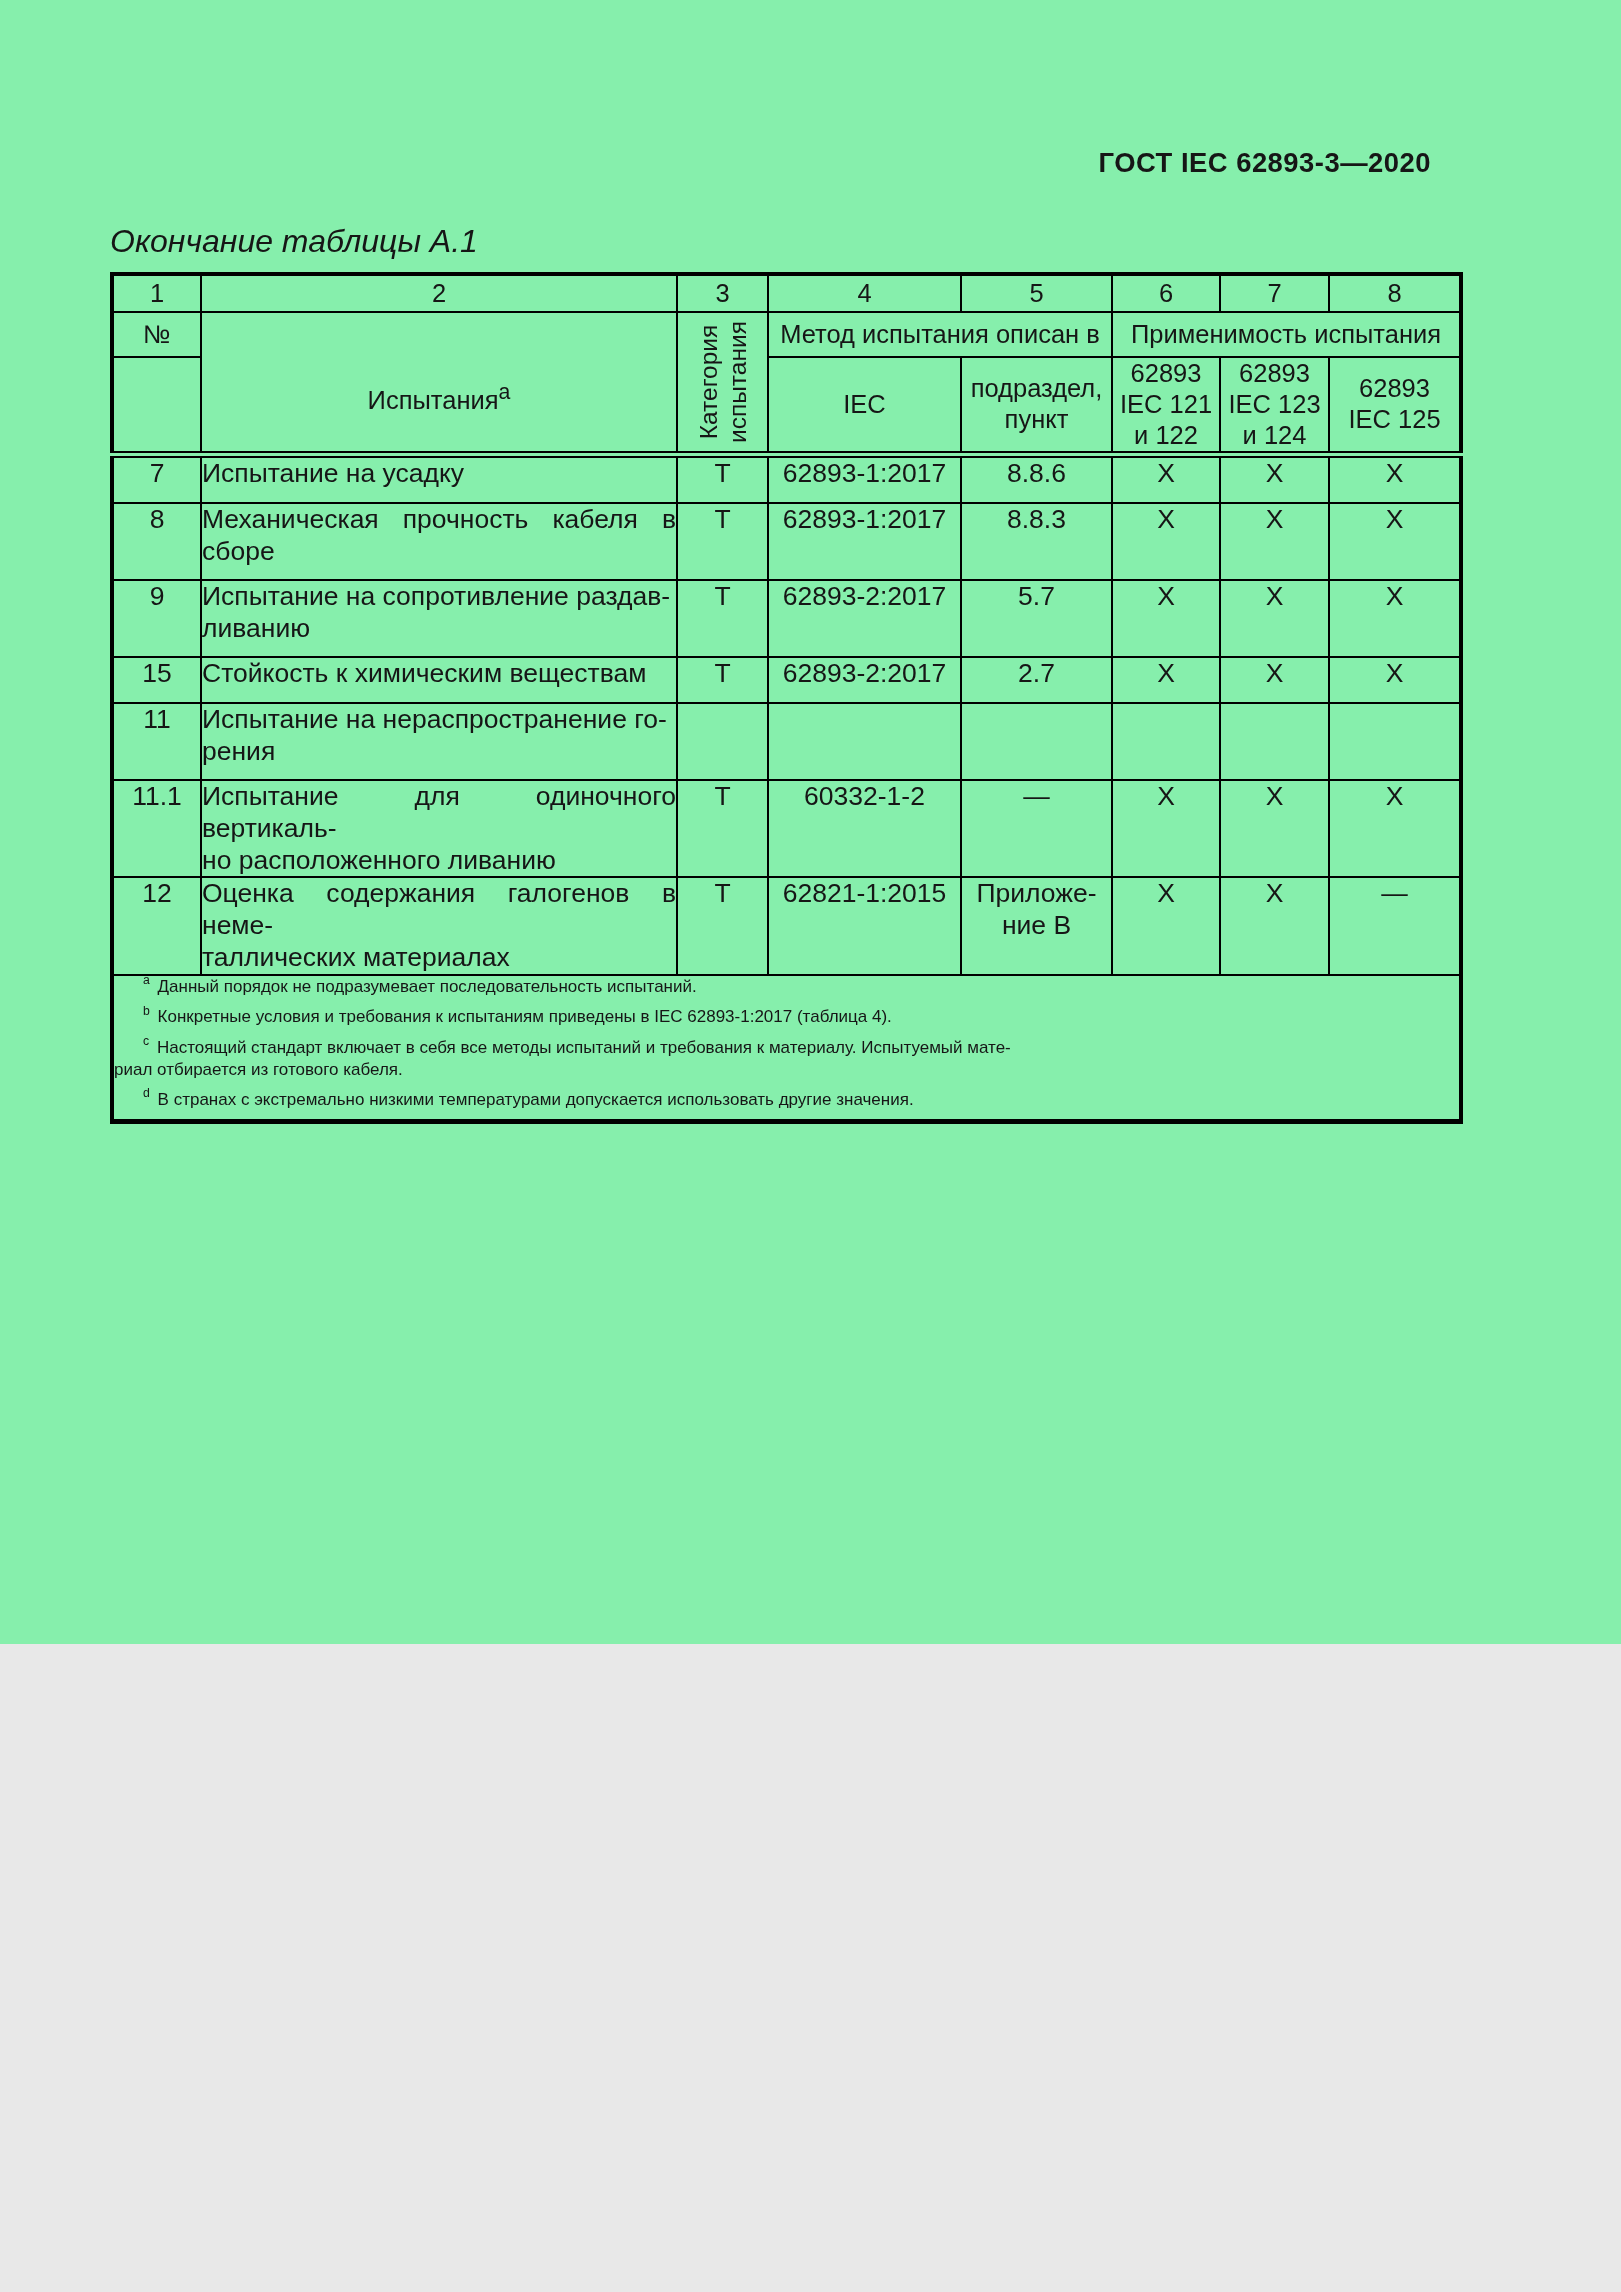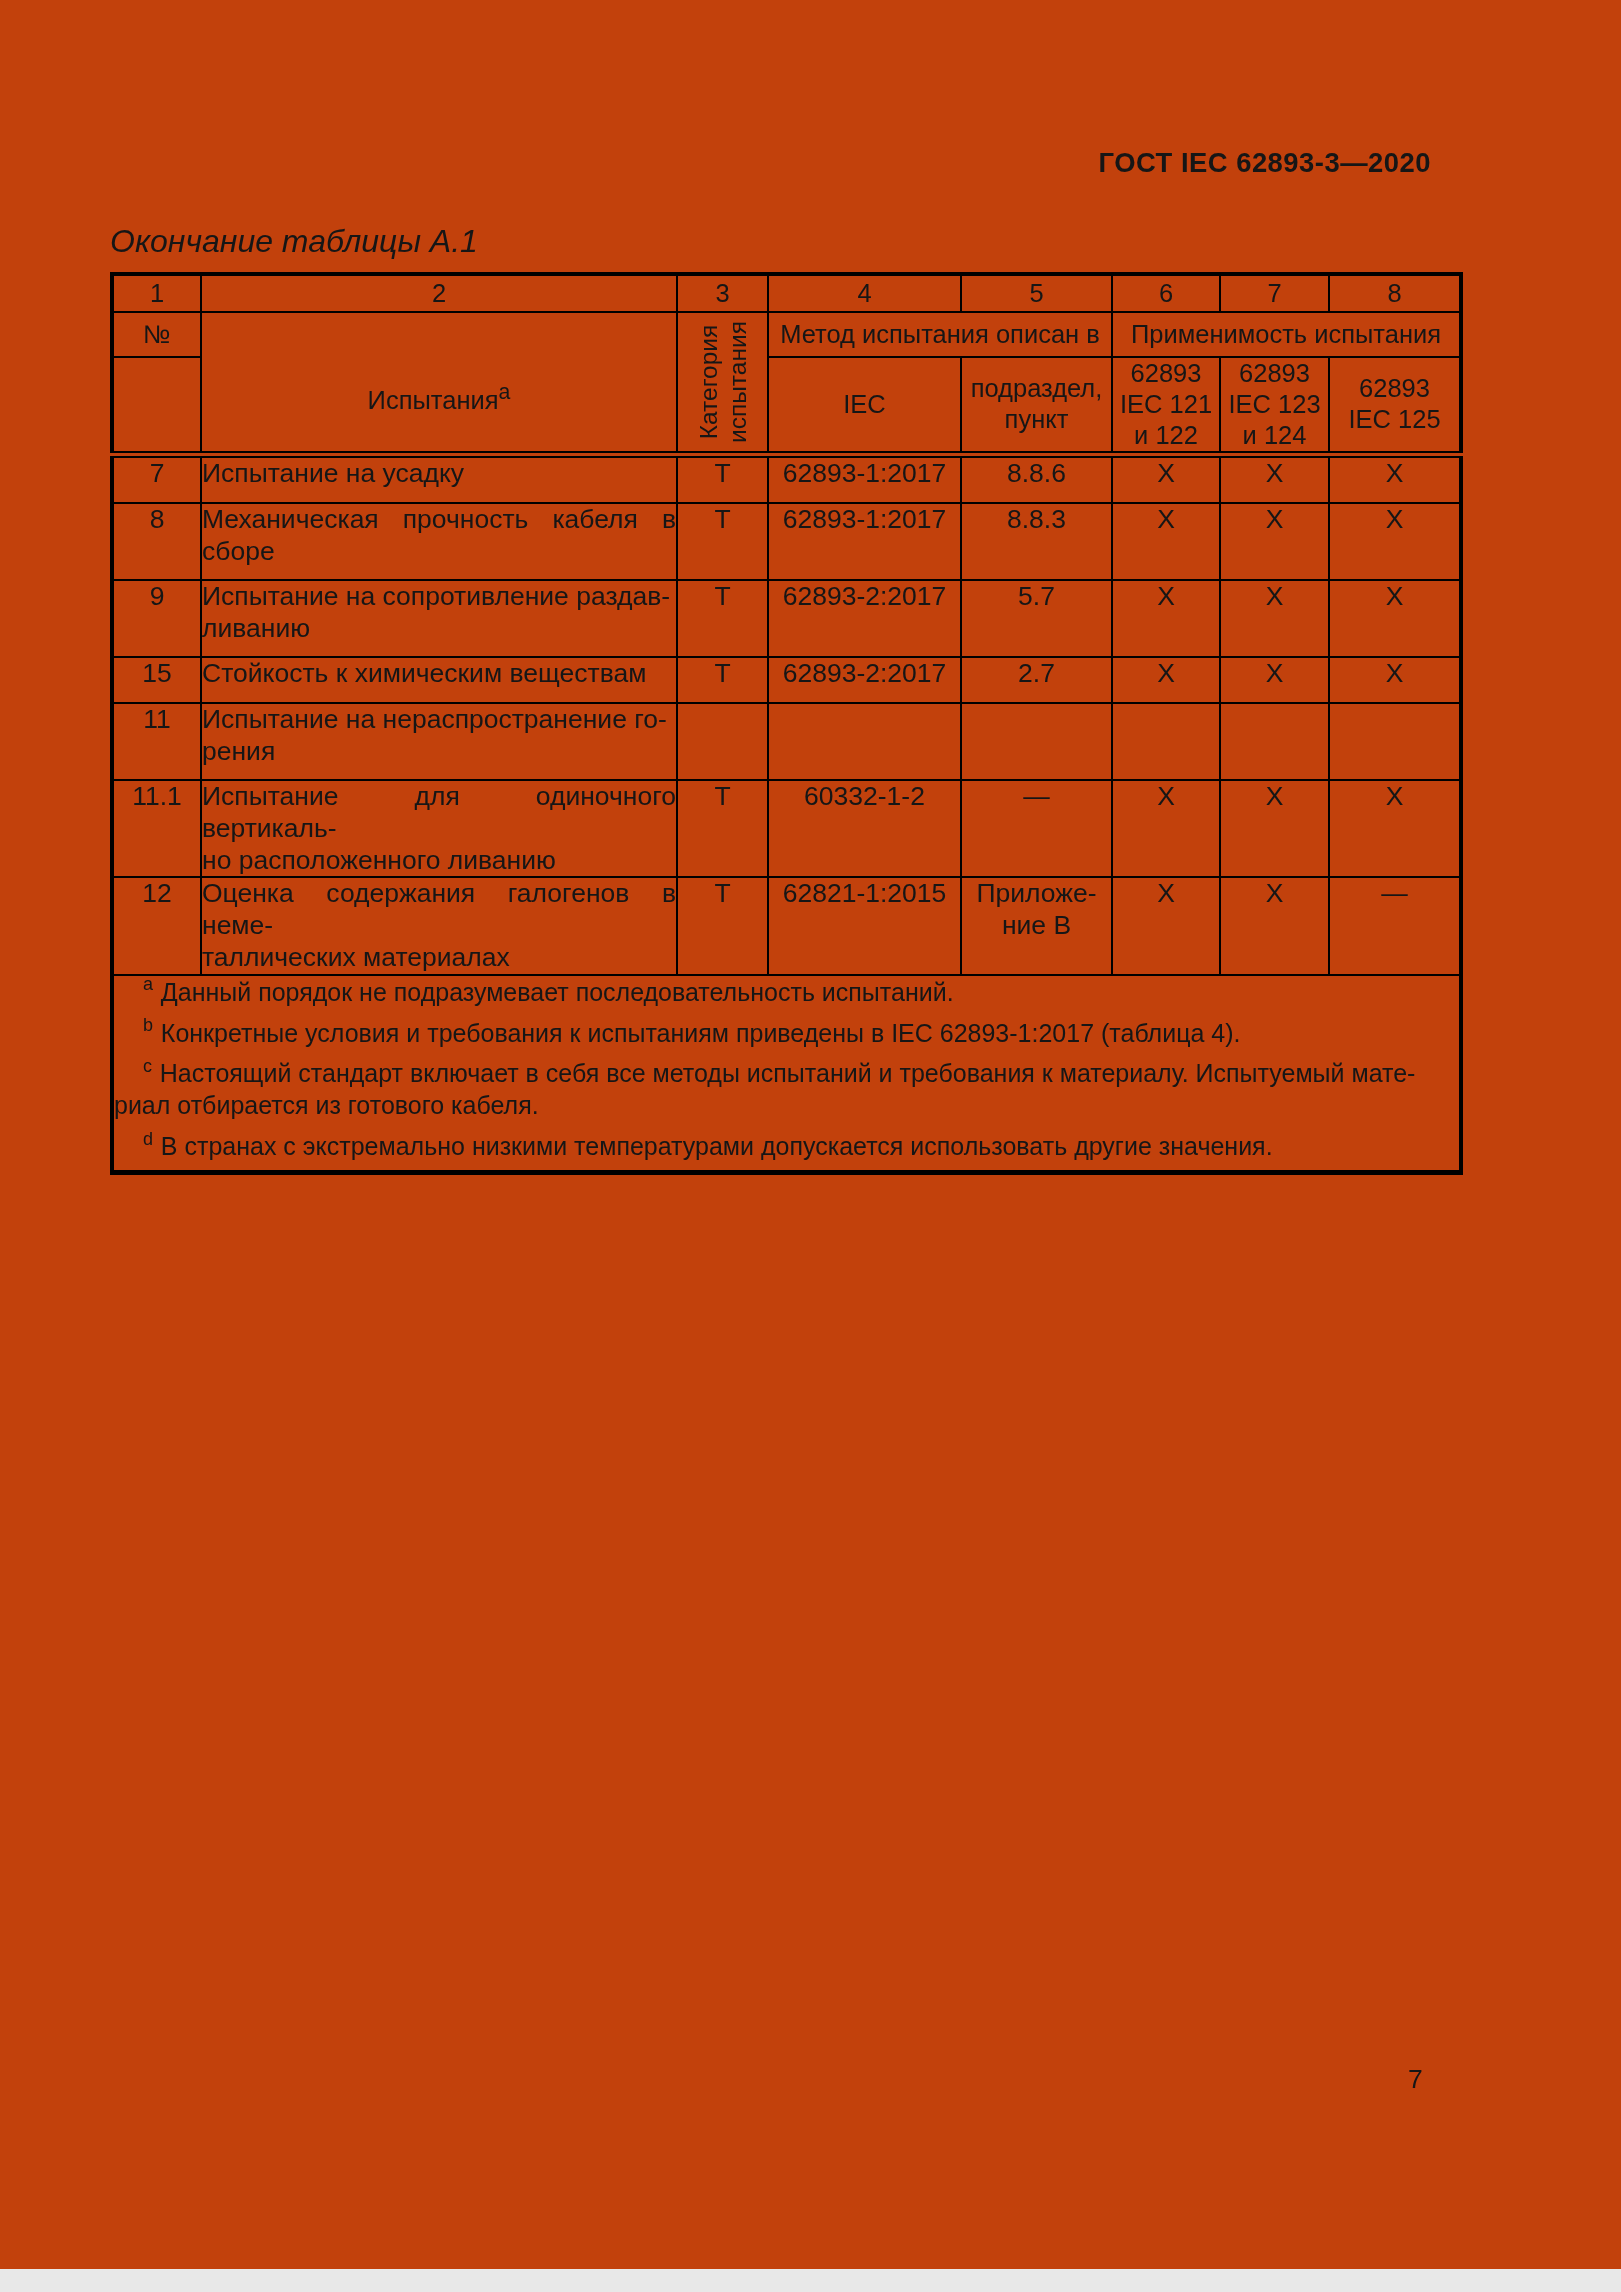--- a/index.html
+++ b/index.html
@@ -1,20 +1,20 @@
 <!DOCTYPE html>
 <html lang="ru"><head>
 <meta charset="utf-8">
 <style>
   html, body { margin: 0; padding: 0; background: #e8e8e8; }
   .sheet {
     position: relative;
     width: 1621px;
-    height: 2269px;
-    background: #c2410c;
+    height: 1644px;
+    background: #86efac;
     font-family: "Liberation Sans", sans-serif;
     color: #161616;
     overflow: hidden;
     text-decoration: underline;
   }
 
   .running-header {
     position: absolute;
     top: 147px;
     right: 190px;
@@ -102,21 +102,21 @@
   tr.row-1 td { height: 44px; }
   tr.row-2 td { height: 75px; }
 
   
   td.footnote-cell {
     vertical-align: top;
     padding: 11.8px 17.6px 9.8px;
   }
   p.fn {
     margin: 0 0 8.8px 0;
-    font-size: 25px;
+    font-size: 17px;
     line-height: 1.28;
     text-indent: 29px;
     text-align: justify;
   }
   p.fn:last-child { margin-bottom: 8px; }
   p.fn sup {
     font-size: 0.72em;
     line-height: 0;
     position: relative;
     top: -1px;

